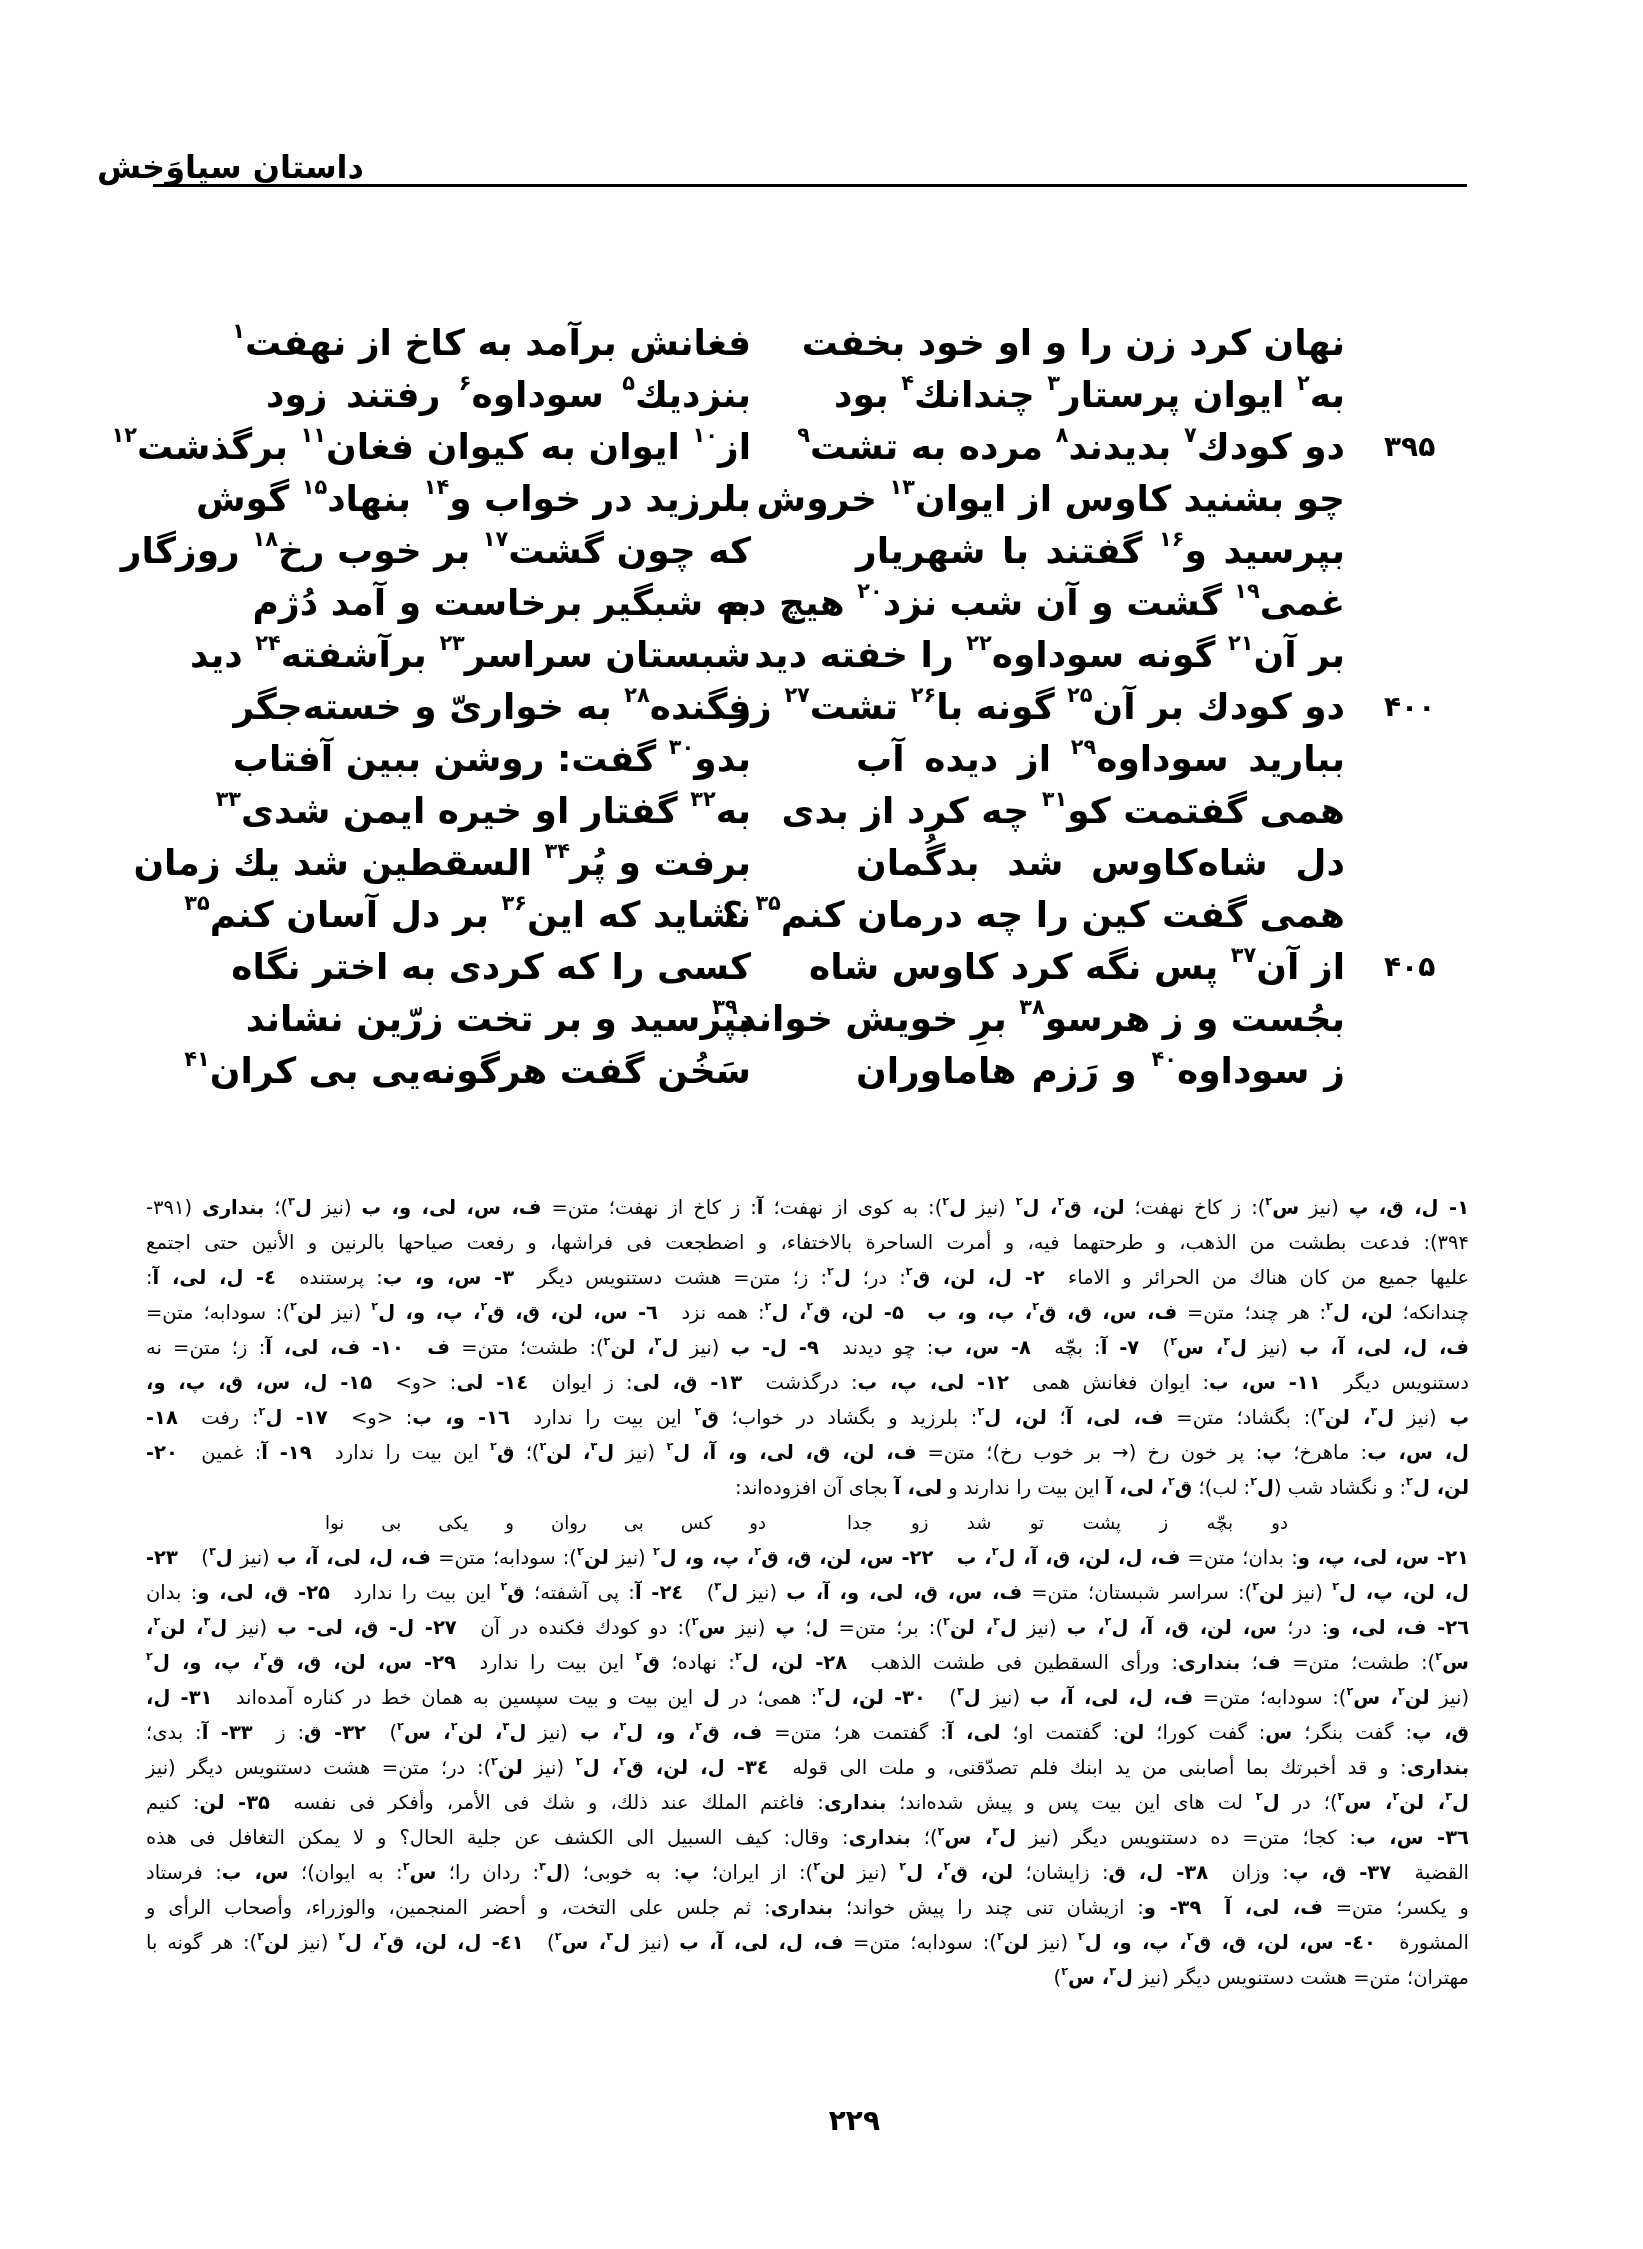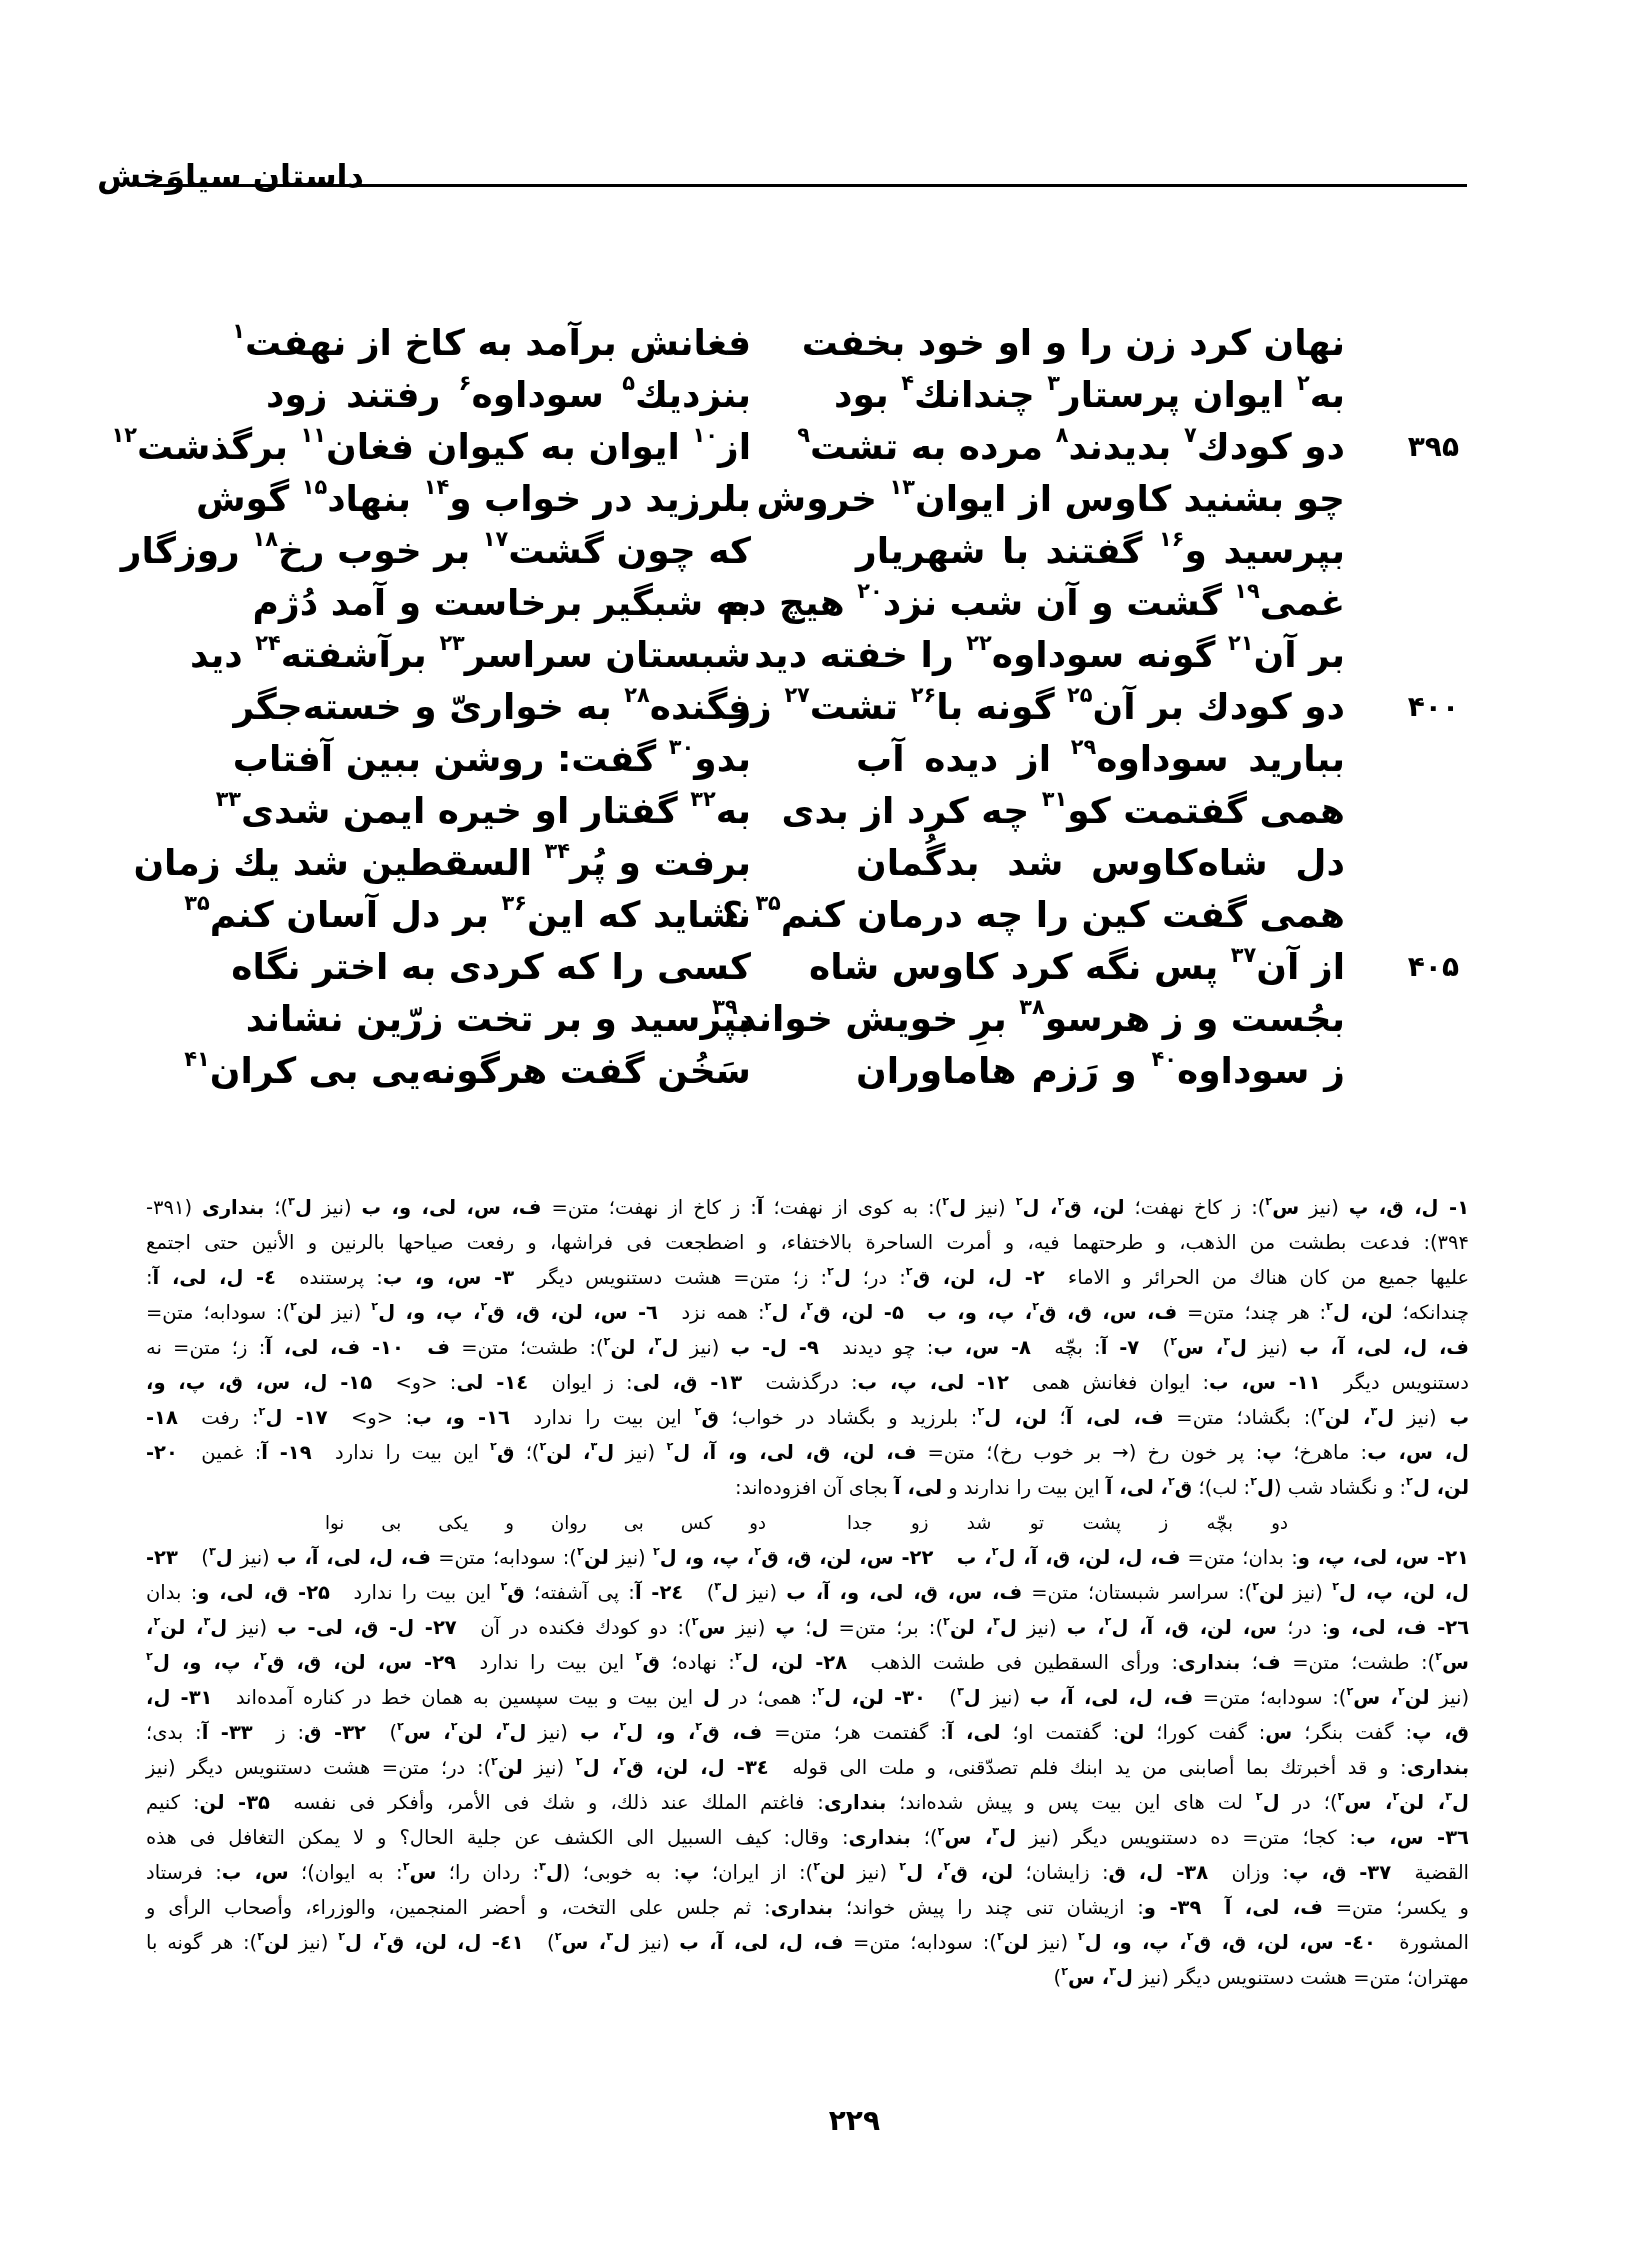--- a/index.html
+++ b/index.html
@@ -1,38 +1,38 @@
 <!DOCTYPE html>
 <html style="font-size:11px"><head>
 <meta charset="utf-8">
 <style>
   html, body { margin: 0; padding: 0; background: #ffffff; }
   body {
     width: 1644px; height: 2250px; position: relative; overflow: hidden;
     font-family: "DejaVu Sans", sans-serif; color: #000000;
   }
   .title {
-    position: absolute; left: 147px; top: 152px; width: 217px;
+    position: absolute; left: 147px; top: 143px; width: 217px;
     font-size: 32px; font-weight: bold; line-height: 49px;
     direction: rtl; text-align: justify; text-align-last: justify; white-space: nowrap;
   }
   .rule { position: absolute; left: 153px; top: 184px; width: 1314px; height: 2.8px; background: #000; }
 
   .poem { position: absolute; left: 0; top: 317px; width: 1644px; }
   .row { position: relative; height: 52px; }
   .hem {
     position: absolute; top: 0; height: 52px; line-height: 52px;
     font-size: 36px; font-weight: bold; direction: rtl;
     text-align: justify; text-align-last: justify; white-space: nowrap;
   }
   .hr { left: 856px; width: 489px; }
   .hl { left: 266px; width: 485px; }
   .vnum {
     position: absolute; top: 0; left: 1384px; width: 75px; height: 52px; line-height: 52px;
-    font-size: 28px; font-weight: bold; text-align: right; direction: rtl;
+    font-size: 28px; font-weight: bold; text-align: left; direction: rtl;
   }
 
   .fn { position: absolute; left: 146px; top: 1190px; width: 1323px; }
   .fl {
     position: relative; height: 35px; line-height: 35px; font-size: 19.5px;
     direction: rtl; text-align: justify; text-align-last: justify; white-space: nowrap;
   }
   .fl.end { text-align: center; text-align-last: start; }
   .fv { text-align: start; text-align-last: start; }
   .fvh {

